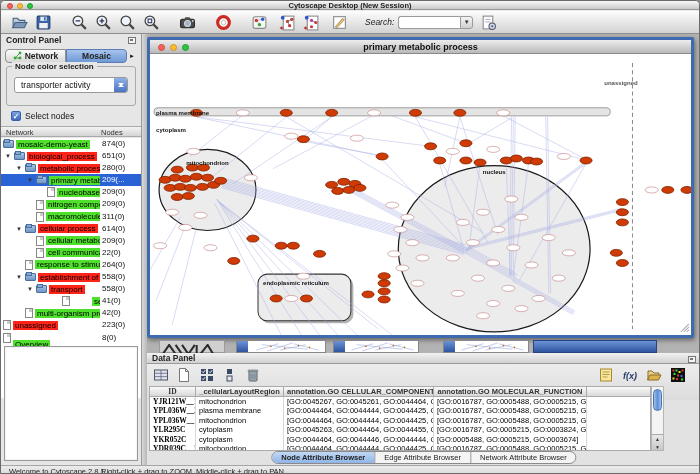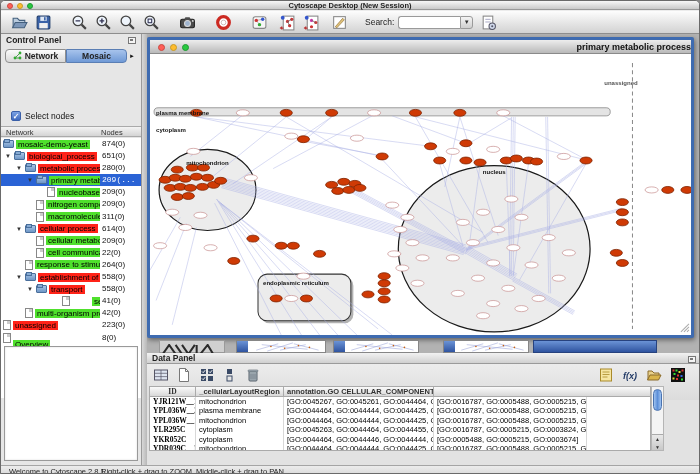--- a/index.html
+++ b/index.html
@@ -12,21 +12,21 @@
   .tl{position:absolute;top:2px;width:6px;height:6px;border-radius:50%;}
   .tl.r{left:6px;background:#ff5f57;border:.5px solid #c94942;}
   .tl.y{left:16px;background:#febc2e;border:.5px solid #c79a27;}
   .tl.g{left:26px;background:#28c840;border:.5px solid #1f9a33;}
 
   
   .toolbar{position:absolute;top:10px;left:0;right:0;height:23px;background:linear-gradient(#fdfdfd,#d2d2d2);border-bottom:1px solid #8d8d8d;display:flex;align-items:center;}
   .tbtn{border:none;background:transparent;padding:0;margin:0 2px;width:20px;height:20px;display:flex;align-items:center;justify-content:center;}
   .tbtn svg{width:17px;height:17px;}
   .gap1{margin-left:14px;}
-  .search-label{font-size:8.5px;color:#222;margin-left:14px;margin-right:4px;}
+  .search-label{font-size:8.5px;color:#222;margin-left:14px;margin-right:4px;font-style:italic;}
   .searchwrap{display:flex;align-items:center;height:14px;}
   .searchwrap input{width:62px;height:13px;border:1px solid #9a9a9a;border-right:none;border-radius:3px 0 0 3px;font-size:8px;padding:0 3px;outline:none;}
   .searchdd{width:13px;height:13px;border:1px solid #9a9a9a;border-radius:0 3px 3px 0;background:linear-gradient(#f4f4f4,#cfcfcf);font-size:6px;line-height:11px;text-align:center;color:#333;padding:0;}
 
   
   .control-panel{position:absolute;top:33px;left:0;width:141px;height:431px;background:#e6e6e6;border-right:1px solid #9a9a9a;}
   .splitter{position:absolute;top:33px;left:141px;width:5px;height:431px;background:linear-gradient(90deg,#d8d8d8,#b8b8b8);}
   .desktop{position:absolute;top:33px;left:146px;width:554px;height:319px;background:#b2b2b2;overflow:hidden;}
   .data-panel{position:absolute;top:352px;left:146px;width:554px;height:112px;background:#e2e2e2;}
   .statusbar{position:absolute;top:464px;left:0;right:0;height:10px;background:linear-gradient(#ececec,#d9d9d9);border-top:1px solid #a5a5a5;font-size:7.5px;color:#222;}
@@ -60,21 +60,21 @@
   .ticon.folder::before{content:"";position:absolute;left:0;top:-2px;width:4px;height:2px;background:#87aBd4;border:.5px solid #4a6f9c;}
   .ticon.file{width:8px;height:10px;background:#fff;border:.5px solid #888;}
   .ticon.file::before{content:"";position:absolute;right:0;top:0;width:3px;height:3px;background:#ccc;}
   .tlabel{padding:0 2px;white-space:nowrap;overflow:hidden;color:#000;}
   .tnodes{position:absolute;left:99px;width:42px;height:100%;background:#fff;line-height:12px;padding-left:2px;color:#111;}
   .birdseye{position:absolute;top:312px;left:3px;right:3px;bottom:4px;background:#fff;border:1px solid #999;box-shadow:inset 0 0 2px rgba(0,0,0,.15);}
 
   
   .netframe{position:absolute;left:0;top:3px;width:547px;height:301px;border:3px solid #3e6bb0;border-radius:2px;background:#fff;box-shadow:1px 2px 5px rgba(0,0,0,.45);}
   .nf-titlebar{position:absolute;top:0;left:0;right:0;height:14px;background:linear-gradient(#ededed,#b9b9b9);border-bottom:1px solid #8a8a8a;}
-  .nf-titlebar .title{position:absolute;left:0;right:0;text-align:right;font-size:9px;font-weight:bold;color:#111;line-height:14px;}
+  .nf-titlebar .title{position:absolute;left:0;right:0;text-align:center;font-size:9px;font-weight:bold;color:#111;line-height:14px;}
   .nf-titlebar .tl{top:3.5px;width:7px;height:7px;}
   .nf-titlebar .tl.r{left:8px;} .nf-titlebar .tl.y{left:20px;} .nf-titlebar .tl.g{left:32px;}
   .nf-canvas{position:absolute;top:15px;left:0;right:0;bottom:0;background:#fff;overflow:hidden;}
   .nf-canvas svg{width:100%;height:100%;display:block;}
   .minrow{position:absolute;top:306px;left:0;right:0;height:13px;}
   .minwin{position:absolute;top:0;height:13px;}
   .minwin.sketch{background:#d0d0d0;border:1px solid #9a9a9a;}
   .minwin.preview{background:#fff;border:1px solid #868686;display:flex;}
   .minwin .bluesq{width:11px;height:100%;background:linear-gradient(#6b93d6,#2f54a0);flex:none;}
   .minwin.bar{background:linear-gradient(#6b93d6,#2f54a0);border:1px solid #27427e;}
@@ -243,20 +243,27 @@
               <circle cx="7" cy="7" r="1.4" fill="#33aa33"></circle>
             </svg>
         </span>
         <span>Network</span>
       </div>
       <div class="cp-tab active">
         <span>Mosaic</span>
       </div>
       <div class="cp-tab-arrow">►</div>
     </div>
+    <div class="groupbox">
+      <span class="legend">Node color selection</span>
+      <div class="combo">
+        <span>transporter activity</span>
+        <span class="stepper"></span>
+      </div>
+    </div>
     <div class="checkrow">
       <span class="checkbox">✓</span>
       <span>Select nodes</span>
     </div>
     <div class="tree-header">
       <span class="h0">Network</span>
       <span class="h1">Nodes</span>
     </div>
     <div class="tree">
         <div class="trow" style="padding-left: 2px;">
@@ -273,21 +280,21 @@
         <div class="trow" style="padding-left: 15px;">
           <span class="exp">▼</span>
           <span class="ticon folder"></span>
           <span class="tlabel" style="background: rgb(255, 35, 24);">metabolic process</span>
           <span class="tnodes">280(0)</span>
         </div>
         <div class="trow sel" style="padding-left: 26px; background: rgb(42, 99, 213);">
           <span class="exp">▼</span>
           <span class="ticon folder"></span>
           <span class="tlabel" style="background: rgb(79, 224, 44);">primary metabo</span>
-          <span class="tnodes" style="background: rgb(42, 99, 213); color: rgb(255, 255, 255); font-family: Liberation Mono, monospace;">209(...</span>
+          <span class="tnodes" style="background: rgb(42, 99, 213); color: rgb(255, 255, 255);">209(...</span>
         </div>
         <div class="trow" style="padding-left: 46px;">
           <span class="ticon file"></span>
           <span class="tlabel" style="background: rgb(79, 224, 44);">nucleobase-</span>
           <span class="tnodes">209(0)</span>
         </div>
         <div class="trow" style="padding-left: 35px;">
           <span class="ticon file"></span>
           <span class="tlabel" style="background: rgb(79, 224, 44);">nitrogen compo</span>
           <span class="tnodes">209(0)</span>
@@ -687,20 +694,21 @@
               <rect x="11" y="11.5" width="2" height="2" fill="#3d3"></rect>
             </svg>
         </button>
       </div>
     </div>
     <div class="dp-table">
         <div class="dtr hdr">
           <div class="c c0">ID</div>
           <div class="c c1">_cellularLayoutRegion</div>
           <div class="c c2">annotation.GO CELLULAR_COMPONENT</div>
+          <div class="c c3">annotation.GO MOLECULAR_FUNCTION</div>
           <div class="c c4"></div>
         </div>
         <div class="dtr">
           <div class="c c0">YJR121W__1</div>
           <div class="c c1">mitochondrion</div>
           <div class="c c2">[GO:0045267, GO:0045261, GO:0044464, G...</div>
           <div class="c c3">[GO:0016787, GO:0005488, GO:0005215, G...</div>
           <div class="c c4"></div>
         </div>
         <div class="dtr">
@@ -736,20 +744,25 @@
           <div class="c c1">mitochondrion</div>
           <div class="c c2">[GO:0044464, GO:0044444, GO:0044425, G...</div>
           <div class="c c3">[GO:0016787, GO:0005488, GO:0005215, G...</div>
           <div class="c c4"></div>
         </div>
       </div>
     <div class="dp-scroll">
       <div class="dp-thumb"></div>
       <div class="dp-arrows">▲<br>▼</div>
     </div>
+    <div class="dp-tabs">
+        <span class="dp-tab active">Node Attribute Browser</span>
+        <span class="dp-tab">Edge Attribute Browser</span>
+        <span class="dp-tab">Network Attribute Browser</span>
+      </div>
   </div>
 
   <div class="statusbar">
     <span style="left:8px">Welcome to Cytoscape 2.8.1</span>
     <span style="left:100px">Right-click + drag to ZOOM</span>
     <span style="left:195px">Middle-click + drag to PAN</span>
   </div>
 </div>
 
 </body></html>

